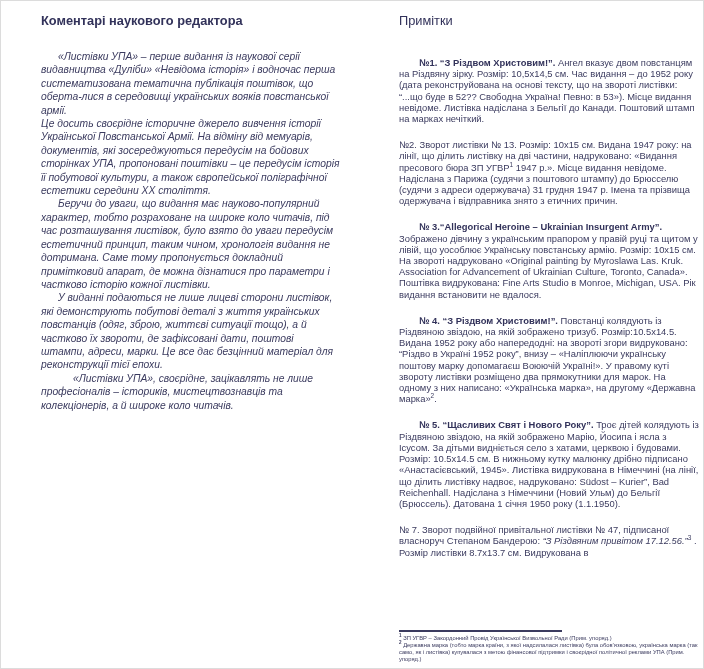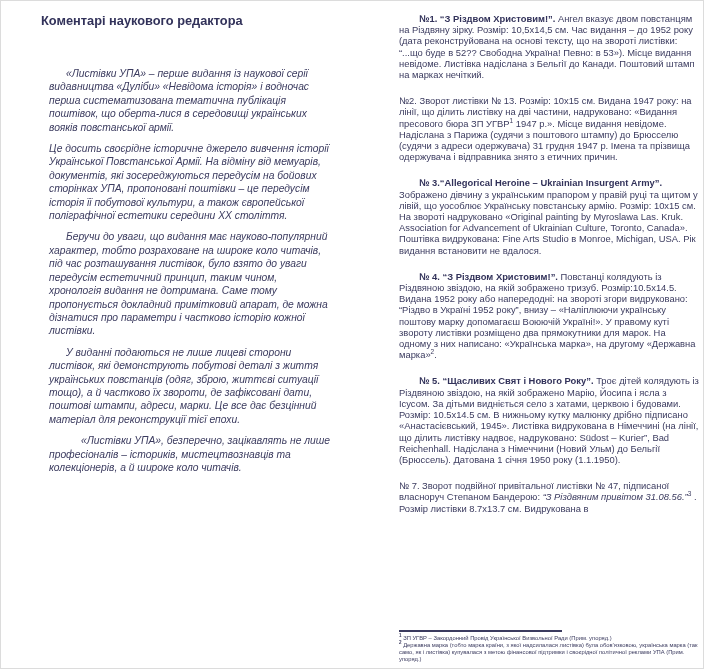--- a/index.html
+++ b/index.html
@@ -9,25 +9,25 @@
     background:#ffffff;
     box-sizing:border-box;
     border:1px solid #dcdcdc;
     font-family:"Liberation Sans", sans-serif;
     color:#3b3b5f;
     overflow:hidden;
   }
   
   .col-left{position:absolute;left:40px;top:12px;width:299px;}
   .left-title{
-    margin:0 0 39px 0;
+    margin:0 0 22px 0;
     font-size:12.8px;font-weight:bold;color:#32325a;
   }
   .col-left p{
-    margin:8px;
+    margin:0;
     font-size:10.3px;line-height:13.4px;
     font-style:italic;
     text-align:left;
   }
   .ind-s{text-indent:17px;}
   .ind-l{text-indent:32px;}
   .signature{
     margin-top:24px;
     padding-left:108px;
     font-size:10.3px;line-height:13.4px;font-style:italic;
@@ -55,37 +55,38 @@
 <body>
 
 <div class="page">
 
   <div class="col-left">
     <h1 class="left-title">Коментарі наукового редактора</h1>
     <p class="ind-s">«Листівки УПА» – перше видання із наукової серії видавництва «Дуліби» «Невідома історія» і водночас перша систематизована тематична публікація поштівок, що оберта-лися в середовищі українських вояків повстанської армії.</p>
     <p>Це досить своєрідне історичне джерело вивчення історії Української Повстанської Армії. На відміну від мемуарів, документів, які зосереджуються передусім на бойових сторінках УПА, пропоновані поштівки – це передусім історія її побутової культури, а також європейської поліграфічної естетики середини ХХ століття.</p>
     <p class="ind-s">Беручи до уваги, що видання має науково-популярний характер, тобто розраховане на широке коло читачів, під час розташування листівок, було взято до уваги передусім естетичний принцип, таким чином, хронологія видання не дотримана. Саме тому пропонується докладний примітковий апарат, де можна дізнатися про параметри і частково історію кожної листівки.</p>
     <p class="ind-s">У виданні подаються не лише лицеві сторони листівок, які демонструють побутові деталі з життя українських повстанців (одяг, зброю, життєві ситуації тощо), а й частково їх звороти, де зафіксовані дати, поштові штампи, адреси, марки. Це все дає безцінний матеріал для реконструкції тієї епохи.</p>
-    <p class="ind-l">«Листівки УПА», безперечно, зацікавлять не лише професіоналів – істориків, мистецтвознавців та колекціонерів, а й широке коло читачів.</p>
+    <p class="ind-l">«Листівки УПА», своєрідне, зацікавлять не лише професіоналів – істориків, мистецтвознавців та колекціонерів, а й широке коло читачів.</p>
   </div>
 
   <div class="col-right">
+    <h2 class="right-title">Примітки</h2>
 
     <p class="note"><span class="b">№1. “З Різдвом Христовим!”.</span><span> Ангел вказує двом повстанцям на Різдвяну зірку. Розмір: 10,5х14,5 см. Час видання – до 1952 року (дата реконструйована на основі тексту, що на звороті листівки: “...що буде в 52?? Свободна Україна! Певно: в 53»). Місце видання невідоме. Листівка надіслана з Бельгії до Канади. Поштовий штамп на марках нечіткий.</span></p>
 
     <p class="note"><span>№2. Зворот листівки № 13. Розмір: 10х15 см. Видана 1947 року: на лінії, що ділить листівку на дві частини, надруковано: «Видання пресового бюра ЗП УГВР</span><sup>1</sup><span> 1947 р.». Місце видання невідоме. Надіслана з Парижа (судячи з поштового штампу) до Брюсселю (судячи з адреси одержувача) 31 грудня 1947 р. Імена та прізвища одержувача і відправника знято з етичних причин.</span></p>
 
     <p class="note"><span class="b">№ 3.“Allegorical Heroine – Ukrainian Insurgent Army”.</span><span> Зображено дівчину з українським прапором у правій руці та щитом у лівій, що уособлює Українську повстанську армію. Розмір: 10х15 см. На звороті надруковано «Original painting by Myroslawa Las. Kruk. Association for Advancement of Ukrainian Culture, Toronto, Canada». Поштівка видрукована: Fine Arts Studio в Monroe, Michigan, USA. Рік видання встановити не вдалося.</span></p>
 
     <p class="note"><span class="b">№ 4. “З Різдвом Христовим!”.</span><span> Повстанці колядують із Різдвяною звіздою, на якій зображено тризуб. Розмір:10.5х14.5. Видана 1952 року або напередодні: на звороті згори видруковано: “Різдво в Україні 1952 року”, внизу – «Наліплюючи українську поштову марку допомагаєш Воюючій Україні!». У правому куті звороту листівки розміщено два прямокутники для марок. На одному з них написано: «Українська марка», на другому «Державна марка»</span><sup>2</sup><span>.</span></p>
 
     <p class="note"><span class="b">№ 5. “Щасливих Свят і Нового Року”.</span><span> Троє дітей колядують із Різдвяною звіздою, на якій зображено Марію, Йосипа і ясла з Ісусом. За дітьми видніється село з хатами, церквою і будовами. Розмір: 10.5х14.5 см. В нижньому кутку малюнку дрібно підписано «Анастасієвський, 1945». Листівка видрукована в Німеччині (на лінії, що ділить листівку надвоє, надруковано: Südost – Kurier”, Bad Reichenhall. Надіслана з Німеччини (Новий Ульм) до Бельгії (Брюссель). Датована 1 січня 1950 року (1.1.1950).</span></p>
 
 
-    <p class="note"><span>№ 7. Зворот подвійної привітальної листівки № 47, підписаної власноруч Степаном Бандерою: </span><span class="i">“З Різдвяним привітом 31.08.56.”</span><sup>3</sup><span> . Розмір листівки 8.7х13.7 см. Видрукована в</span></p>
+    <p class="note"><span>№ 7. Зворот подвійної привітальної листівки № 47, підписаної власноруч Степаном Бандерою: </span><span class="i">“З Різдвяним привітом 17.12.56.”</span><sup>3</sup><span> . Розмір листівки 8.7х13.7 см. Видрукована в</span></p>
   </div>
 
   <div class="footnotes">
     <div class="fn-rule"></div>
     <p class="fn"><sup>1</sup><span> ЗП УГВР – Закордонний Провід Української Визвольної Ради (Прим. упоряд.)</span></p>
     <p class="fn"><sup>2</sup><span> Державна марка (тобто марка країни, з якої надсилалася листівка) була обов’язковою, українська марка (так само, як і листівка) купувалася з метою фінансової підтримки і своєрідної політичної реклами УПА (Прим. упоряд.)</span></p>
   </div>
 
 </div>
 

